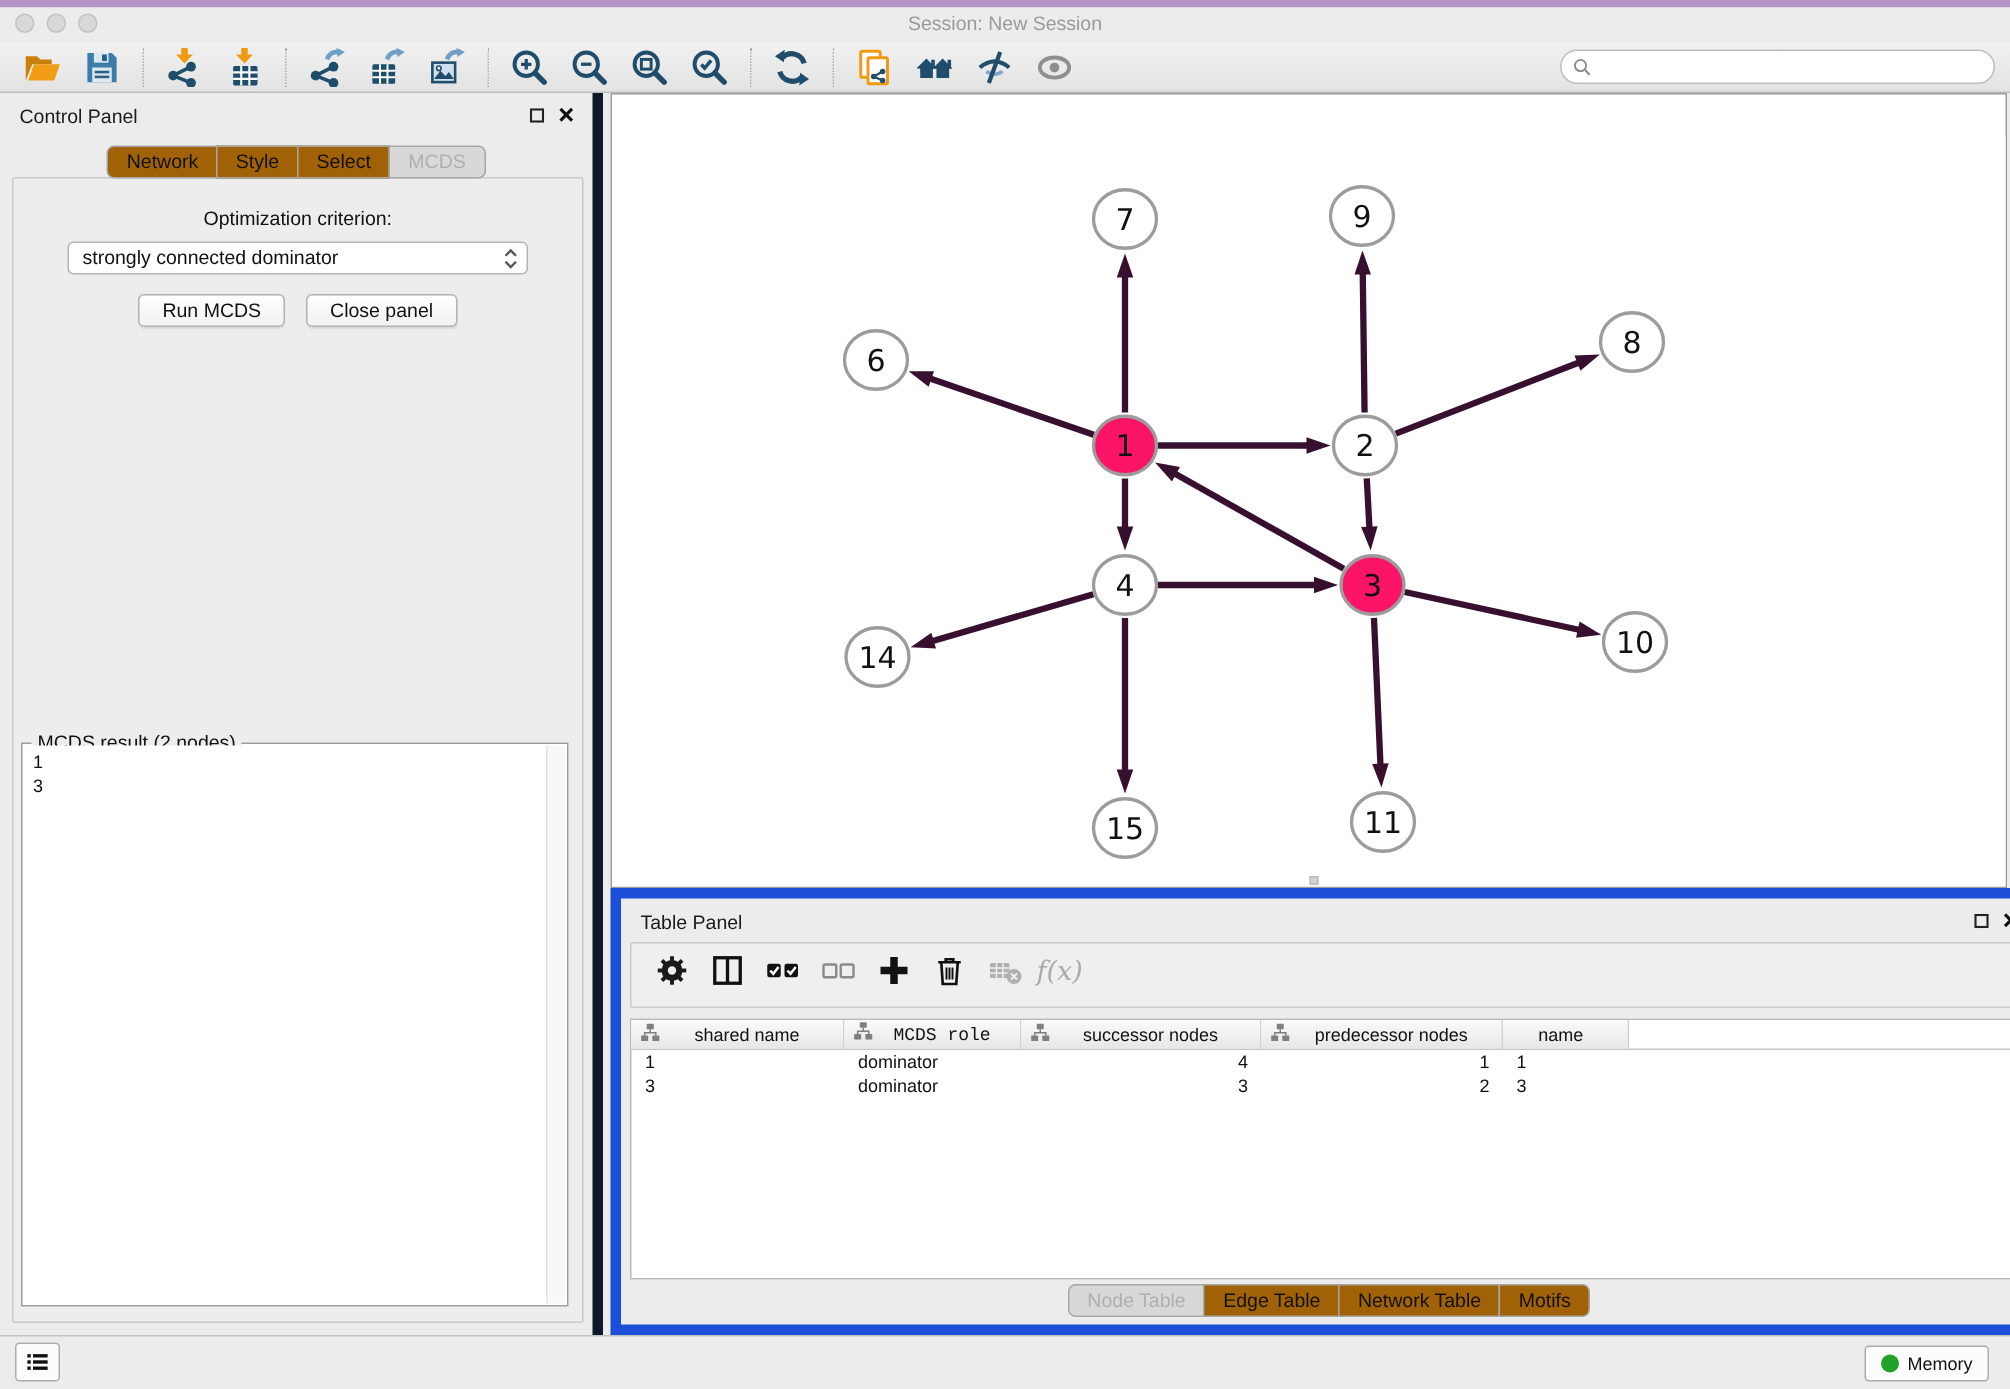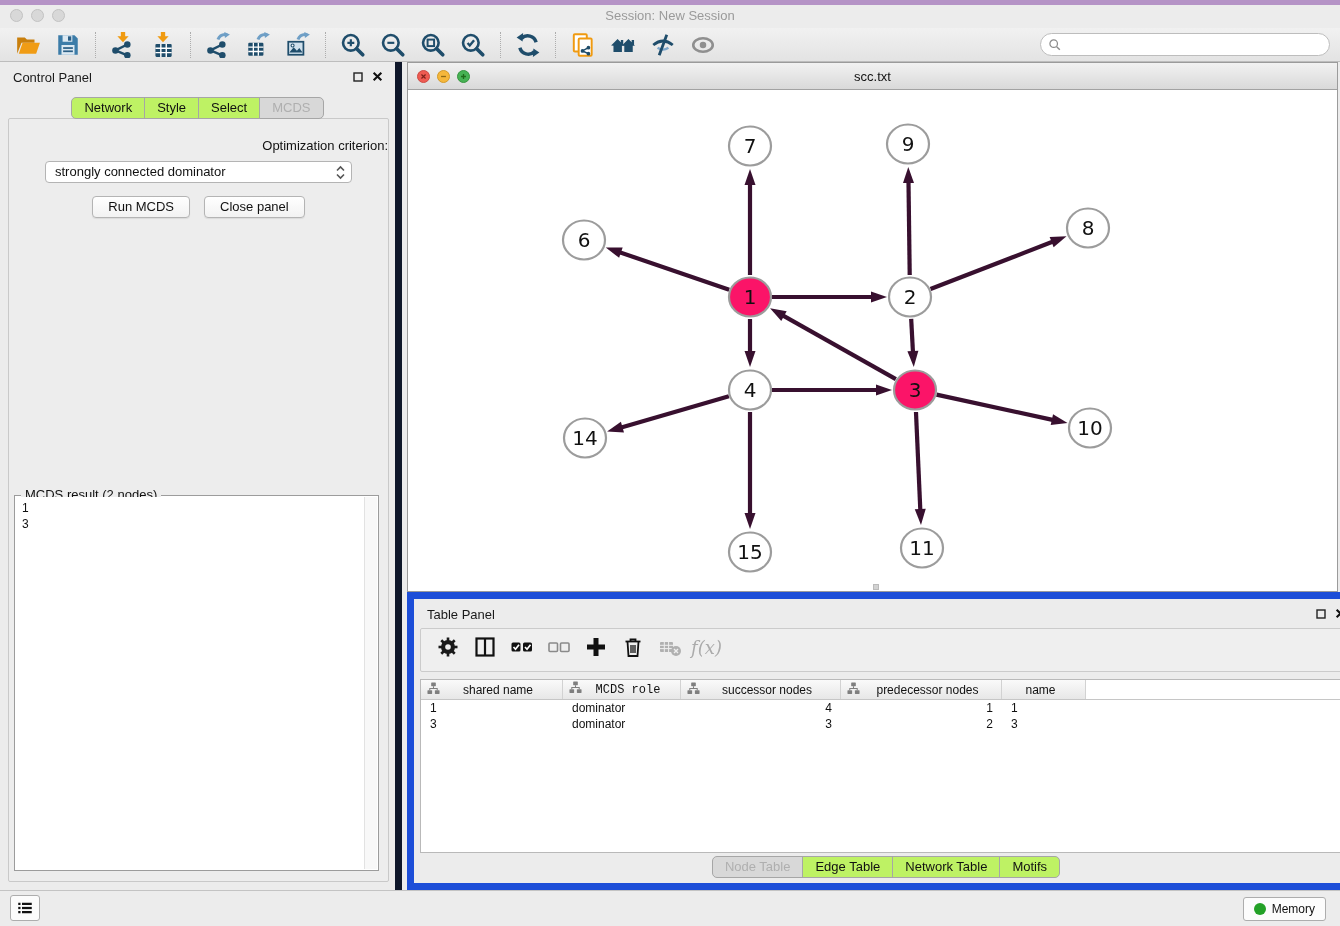--- a/index.html
+++ b/index.html
@@ -29,27 +29,27 @@
                border:1px solid #BDBDBD; border-radius:12px; display:flex; align-items:center; padding-left:7px; }
   .searchbox input { border:none; outline:none; flex:1; font-size:12px; background:transparent; height:18px; }
 
   
   .control-panel { position:absolute; left:0; top:62px; width:402px; height:828px;
                    background:#ECECEC; border-right:7px solid #0f172a; }
   .cp-header { position:absolute; top:0; left:0; right:0; height:28px; }
   .panel-title { position:absolute; left:13px; top:8px; font-size:13px; color:#1A1A1A; }
   .panel-icons { position:absolute; right:12px; top:9px; display:flex; gap:9px; align-items:center; }
   .tabs-row { position:absolute; top:35px; left:0; right:0; display:flex; justify-content:center; z-index:3; }
-  .tab { border:1px solid #A6A6A6; background:#bef264; padding:2px 12px 3px; font-size:13px; color:#111; margin-left:-1px; }
+  .tab { border:1px solid #A6A6A6; background:#a16207; padding:2px 12px 3px; font-size:13px; color:#111; margin-left:-1px; }
   .tab:first-child { border-radius:5px 0 0 5px; margin-left:0; }
   .tab:last-child { border-radius:0 5px 5px 0; }
   .tab.active { background:#D8D8D8; color:#AFAFAF; }
   .cp-content { position:absolute; left:8px; right:6px; top:56px; bottom:8px;
                 background:#EDEDED; border:1px solid #C9C9C9; border-radius:2px; }
-  .opt-label { margin-top:19px; text-align:right; font-size:13px; color:#111; }
+  .opt-label { margin-top:19px; text-align:center; font-size:13px; color:#111; }
   .dropdown { position:relative; margin:8px 36px 0; height:22px; background:#FFF; border:1px solid #B4B4B4;
               border-radius:4px; font-size:13px; color:#111; line-height:20px; padding-left:9px; }
   .dropdown .chevrons { position:absolute; right:5px; top:3px; }
   .btn-row { margin-top:13px; display:flex; justify-content:center; gap:14px; }
   .push-btn { background:linear-gradient(#FFFFFF,#F2F2F2); border:1px solid #B4B4B4; border-radius:4px;
               font-size:13px; color:#111; padding:2px 15px 3px; box-shadow:0 1px 1px rgba(0,0,0,0.08); }
   .fieldset { position:absolute; left:5px; right:9px; top:376px; bottom:10px; border:1px solid #9C9C9C; background:#FFF; }
   .fieldset .legend { position:absolute; top:-9px; left:6px; background:#EDEDED; padding:0 4px; font-size:13px; color:#111; }
   .result-text { position:absolute; inset:1px 14px 1px 1px; background:#FFF; font-size:12px; line-height:16px;
                  padding:3px 6px; white-space:pre-line; color:#111; overflow:hidden; }
@@ -301,40 +301,20 @@
       <div class="fieldset">
         <span class="legend">MCDS result (2 nodes)</span>
         <div class="result-text">1
 3</div>
         <div class="result-scroll"></div>
       </div>
     </div>
   </div>
 
   <div class="network-window">
-    <div class="nw-titlebar">
-      <div class="nw-lights">
-        <div class="tl red">
-            <svg viewBox="0 0 11 11">
-              <path d="M3 3 L8 8 M8 3 L3 8" stroke="#7E211B" stroke-width="1.5"></path>
-            </svg>
-          </div>
-        <div class="tl yellow">
-            <svg viewBox="0 0 11 11">
-              <path d="M2.5 5.5 h6" stroke="#8E6A14" stroke-width="1.6"></path>
-            </svg>
-          </div>
-        <div class="tl green">
-            <svg viewBox="0 0 11 11">
-              <path d="M5.5 2.5 v6 M2.5 5.5 h6" stroke="#1E6B1A" stroke-width="1.6"></path>
-            </svg>
-          </div>
-      </div>
-      <div class="nw-title">scc.txt</div>
-    </div>
     <div class="canvas">
       <svg id="graph-svg" width="929" height="501" viewBox="0 0 929 501">
           <line x1="342" y1="185" x2="342" y2="92" stroke="#38102F" stroke-width="4.2"></line>
           <polygon points="342,79 347.5,95 336.5,95" fill="#38102F"></polygon>
           <line x1="321.1924875913935" y1="199.85525176330984" x2="210.04865666862878" y2="161.69140620549305" stroke="#38102F" stroke-width="4.2"></line>
           <polygon points="197.7533084271795,157.4695095201761 214.67223178352037,157.46381195379917 211.0998576651753,167.86756815810242" fill="#38102F"></polygon>
           <line x1="364" y1="207" x2="466" y2="207" stroke="#38102F" stroke-width="4.2"></line>
           <polygon points="479,207 463,212.5 463,201.5" fill="#38102F"></polygon>
           <line x1="342" y1="229" x2="342" y2="264" stroke="#38102F" stroke-width="4.2"></line>
           <polygon points="342,277 336.5,261 347.5,261" fill="#38102F"></polygon>

